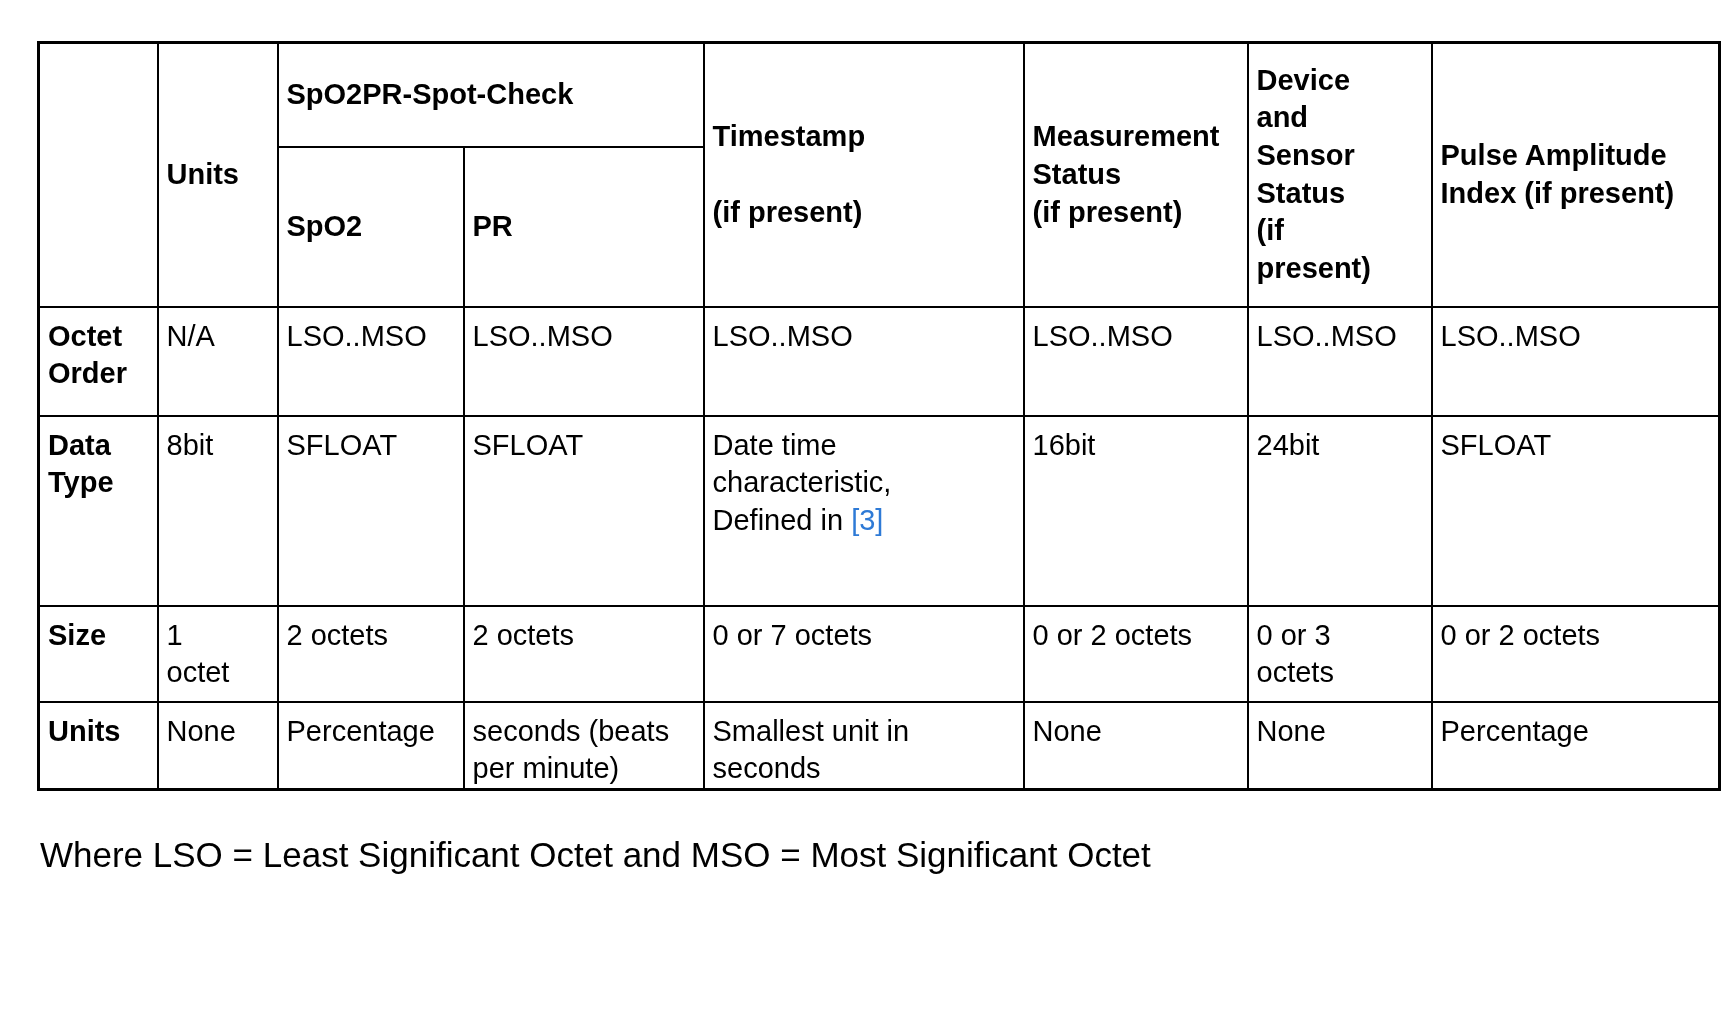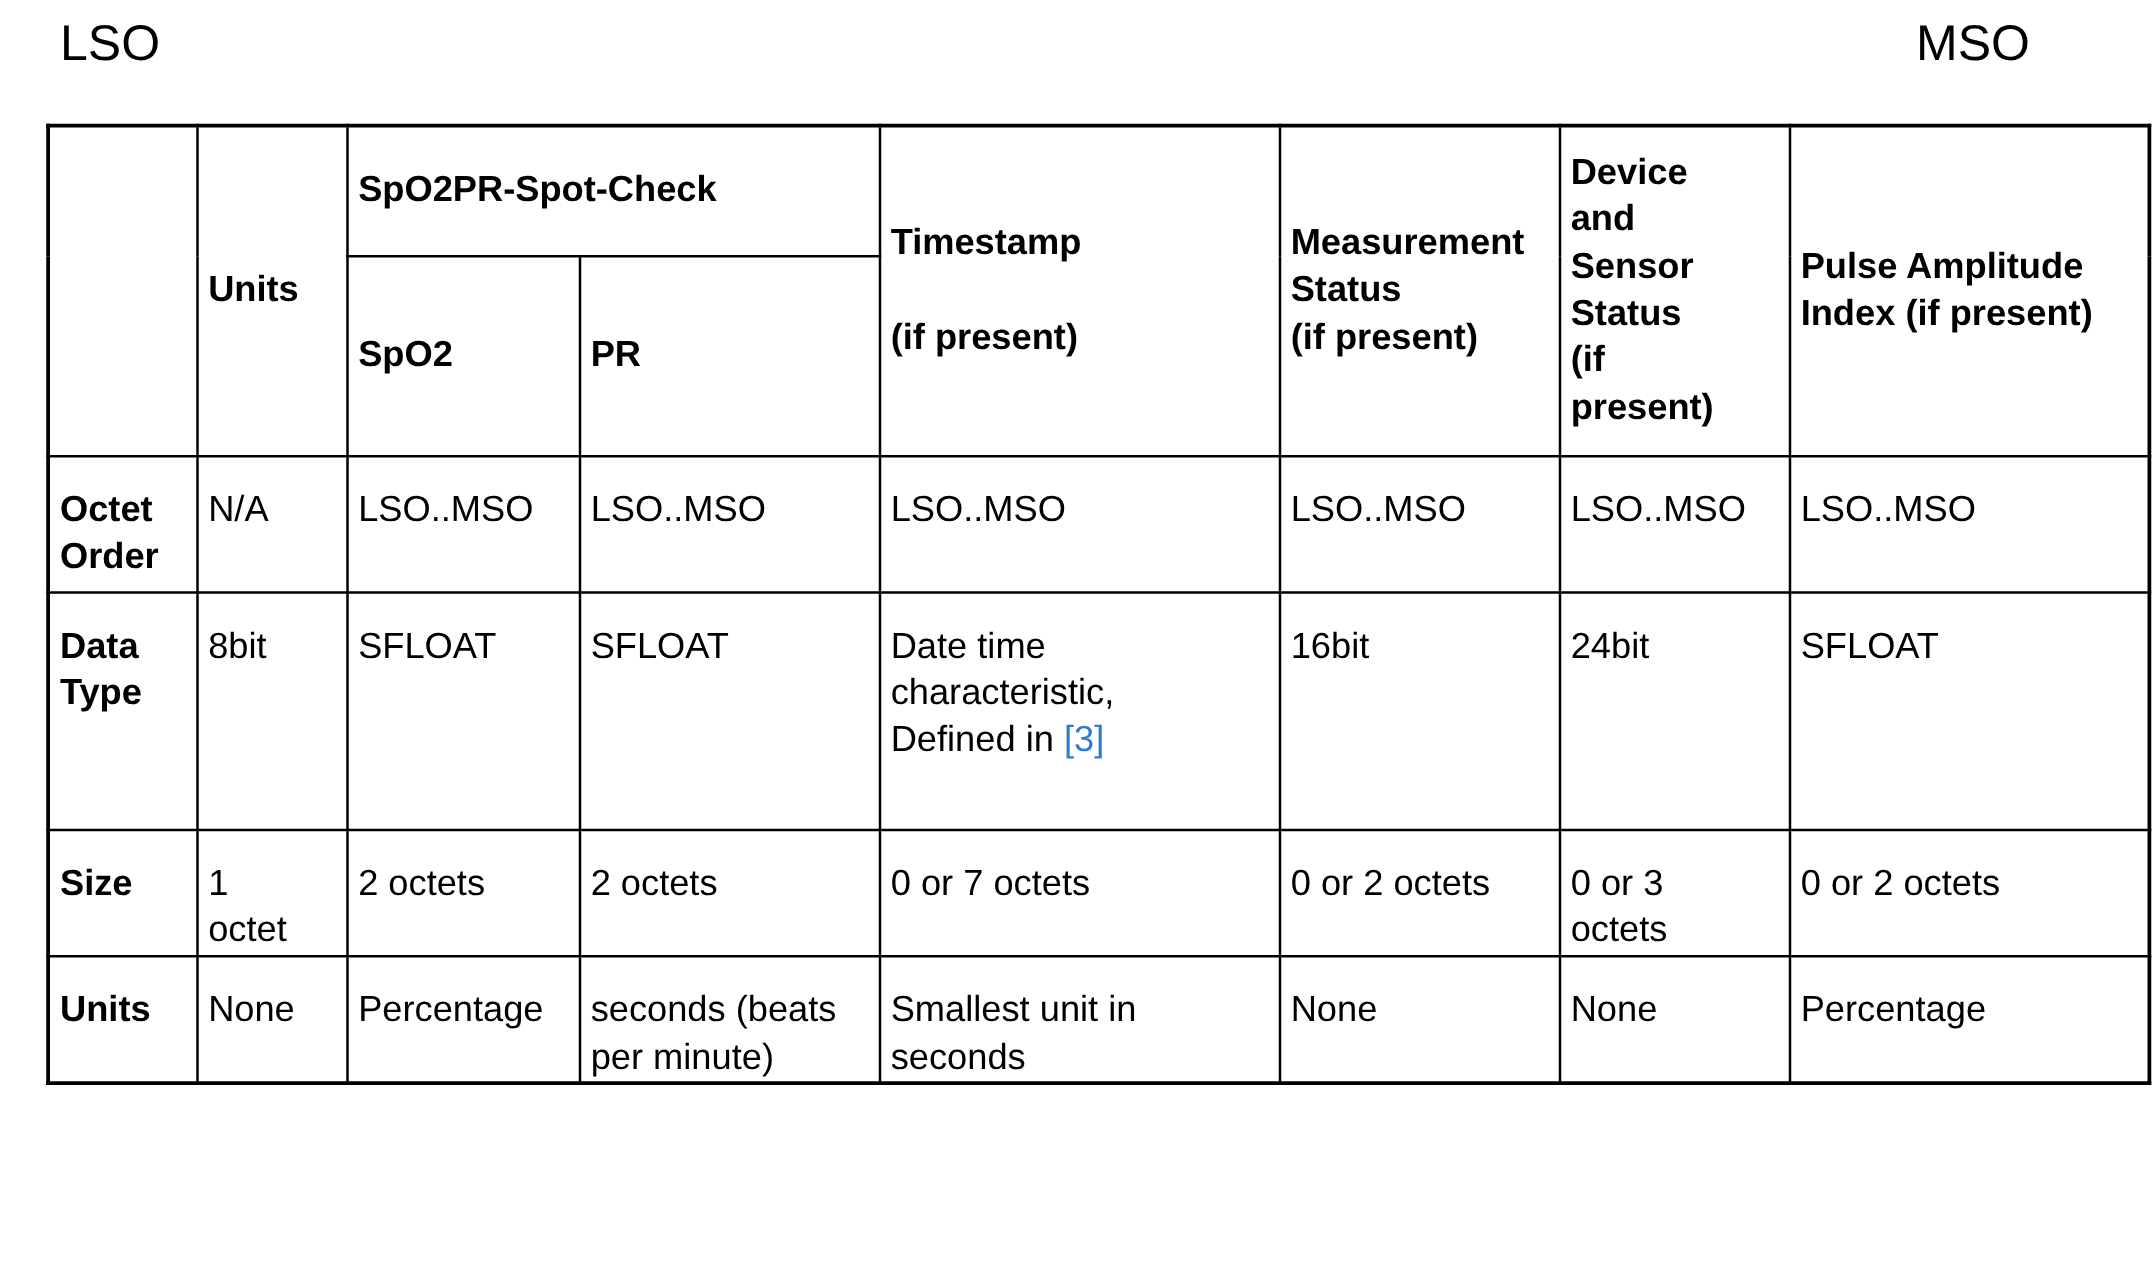--- a/index.html
+++ b/index.html
@@ -40,21 +40,21 @@
     padding: 0 8px;
     overflow: hidden;
   }
   table.spec th {
     font-weight: bold;
     vertical-align: middle;
   }
   table.spec td {
     font-weight: 400;
     vertical-align: top;
-    padding-top: 24px;
+    padding-top: 10px;
   }
   table.spec td.rowlabel {
     font-weight: bold;
   }
   tr.h1 { height: 104px; }
   tr.h2 { height: 160px; }
   tr.r-octet { height: 109px; }
   tr.r-datatype { height: 190px; margin-top: 48px; }
   tr.r-size { height: 96px; }
   tr.r-units { height: 82px; }
@@ -74,24 +74,20 @@
     font-size: 35px;
     font-weight: 400;
     color: #000;
   }
 </style>
 </head>
 <body>
 
 <div class="page">
 
-  <div class="topbar">
-    <span>LSO</span>
-    <span>MSO</span>
-  </div>
 
   <table class="spec">
     <colgroup>
       <col style="width:119px">
       <col style="width:120px">
       <col style="width:186px">
       <col style="width:240px">
       <col style="width:320px">
       <col style="width:224px">
       <col style="width:184px">
@@ -166,14 +162,15 @@
       <td>Smallest unit in
 seconds</td>
       <td>None</td>
       <td>None</td>
       <td>Percentage</td>
     </tr>
   </tbody>
     </table>
 
 
+  <div class="footnote">Where LSO = Least Significant Octet and MSO = Most Significant Octet</div>
 
 </div>
 
 </body></html>

